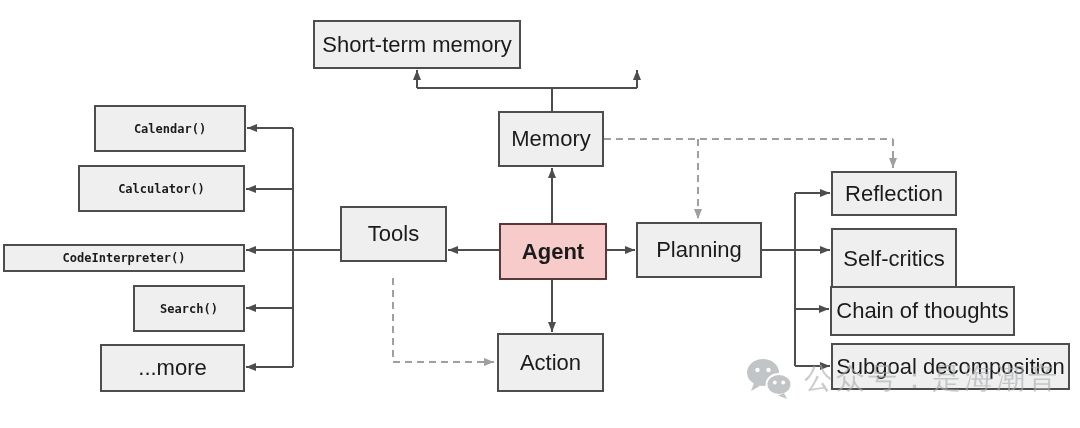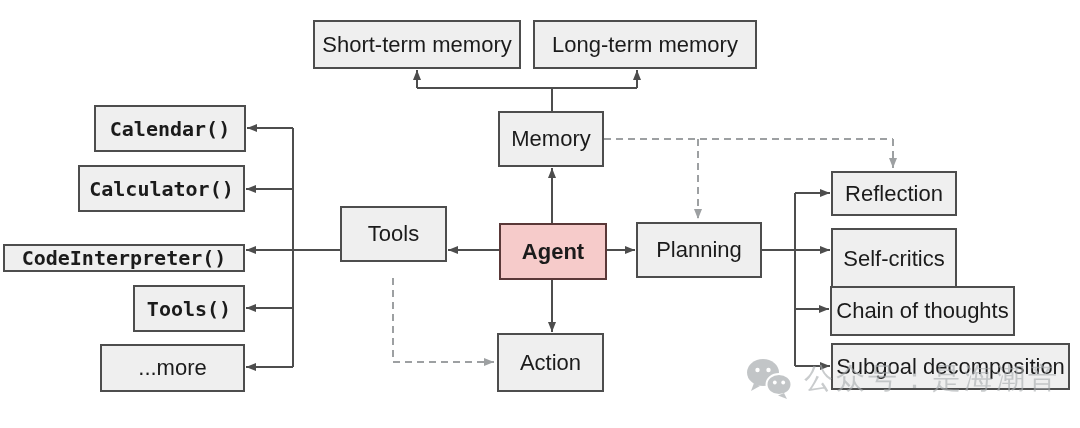--- a/index.html
+++ b/index.html
@@ -29,21 +29,21 @@
     position:absolute;
     box-sizing:border-box;
     background:var(--node-fill);
     border:2px solid var(--node-border);
     display:flex;align-items:center;justify-content:center;
     font-size:22px;color:var(--text);
     white-space:nowrap;
   }
   .node.mono{
     font-family:"DejaVu Sans Mono", monospace;
-    font-weight:bold;font-size:20px;letter-spacing:0;text-align:center;
+    font-weight:bold;font-size:12px;letter-spacing:0;text-align:center;
   }
   .node.agent{
     background:var(--agent-fill);
     border-color:var(--agent-border);
     font-weight:bold;
   }
   .watermark{
     position:absolute;left:746px;top:358px;
     display:flex;align-items:center;gap:12px;
     opacity:0.62;z-index:5;pointer-events:none;
@@ -95,32 +95,31 @@
     <line class="edge" x1="795" y1="366" x2="830" y2="366" marker-end="url(#mDark)"></line>
 
     <line class="edge dashed" x1="604" y1="139" x2="893" y2="139"></line>
     <line class="edge dashed" x1="698" y1="139" x2="698" y2="219" marker-end="url(#mGray)"></line>
     <line class="edge dashed" x1="893" y1="139" x2="893" y2="168" marker-end="url(#mGray)"></line>
 
     <polyline class="edge dashed" points="393,278 393,362 494,362" marker-end="url(#mGray)"></polyline>
   </svg>
 
   <div class="node" style="left:313px;top:20px;width:208px;height:49px">Short-term memory</div>
-  <div class="node" style="left:533px;top:20px;width:224px;height:49px">Long-term memory</div>
   <div class="node" style="left:498px;top:111px;width:106px;height:56px">Memory</div>
 
   <div class="node" style="left:340px;top:206px;width:107px;height:56px">Tools</div>
   <div class="node" style="left:636px;top:222px;width:126px;height:56px">Planning</div>
   <div class="node agent" style="left:499px;top:223px;width:108px;height:57px">Agent</div>
   <div class="node" style="left:497px;top:333px;width:107px;height:59px">Action</div>
 
   <div class="node mono" style="left:94px;top:105px;width:152px;height:47px">Calendar()</div>
   <div class="node mono" style="left:78px;top:165px;width:167px;height:47px">Calculator()</div>
   <div class="node mono" style="left:3px;top:244px;width:242px;height:28px">CodeInterpreter()</div>
-  <div class="node mono" style="left:133px;top:285px;width:112px;height:47px">Tools()</div>
+  <div class="node mono" style="left:133px;top:285px;width:112px;height:47px">Search()</div>
   <div class="node" style="left:100px;top:344px;width:145px;height:48px">...more</div>
 
   <div class="node" style="left:831px;top:171px;width:126px;height:45px">Reflection</div>
   <div class="node" style="left:831px;top:228px;width:126px;height:61px">Self-critics</div>
   <div class="node" style="left:830px;top:286px;width:185px;height:50px">Chain of thoughts</div>
   <div class="node" style="left:831px;top:343px;width:239px;height:47px">Subgoal decomposition</div>
 
   <div class="watermark">
     <svg class="wechat-svg" width="46" height="42" viewBox="0 0 46 42" xmlns="http://www.w3.org/2000/svg">
       <g fill="#9ea3a6">

